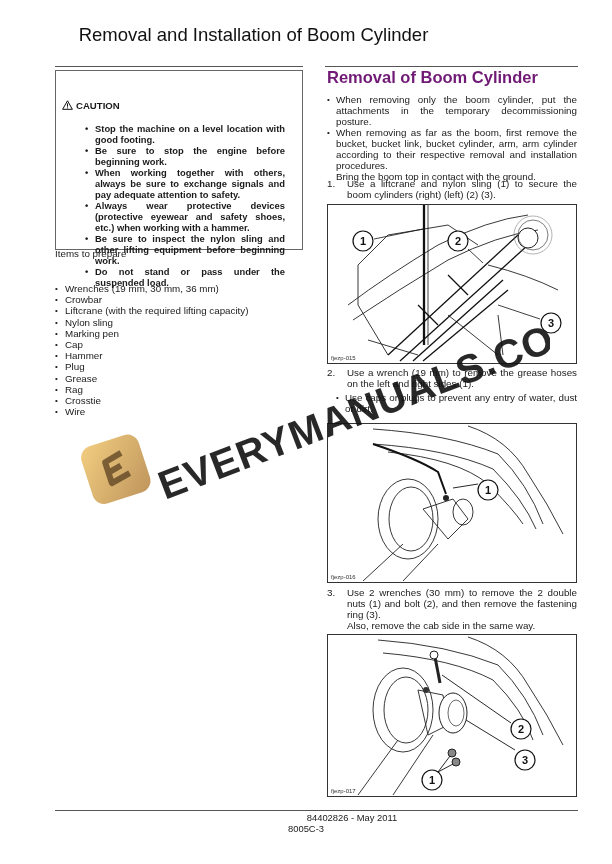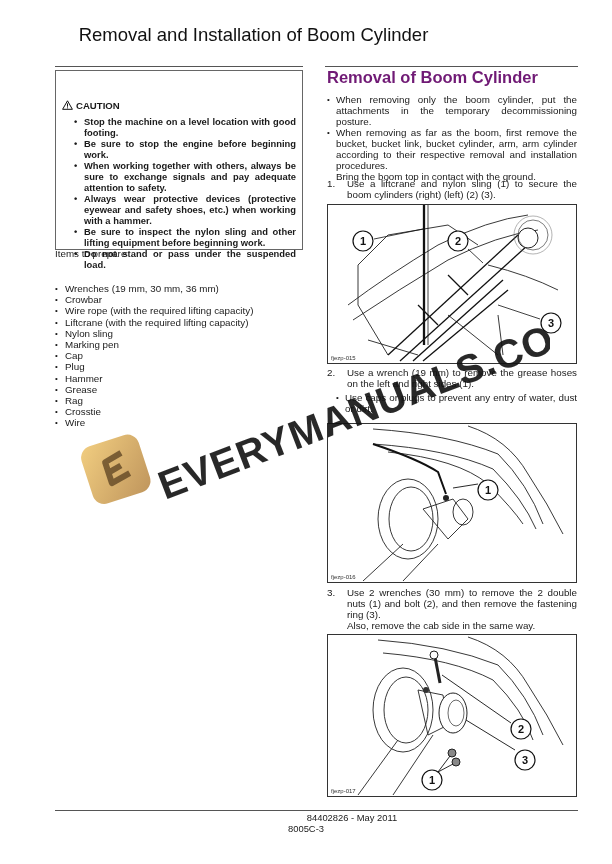--- a/index.html
+++ b/index.html
@@ -2,21 +2,21 @@
 <html><head>
 <meta charset="utf-8">
 <style>
   html,body{margin:0;padding:0;background:#fff;}
   body{width:612px;height:864px;position:relative;overflow:hidden;font-family:"Liberation Sans",sans-serif;color:#1a1a1a;}
   .page-title{position:absolute;top:24px;left:0;width:507px;text-align:center;font-size:18.5px;color:#111;}
   .rule{position:absolute;height:0;border-top:1.5px solid #555;}
   
   .caution{position:absolute;left:55px;top:70px;width:248px;height:180px;border:1.5px solid #666;box-sizing:border-box;padding:5px 6px 4px 6px;}
   .caution-head{font-size:9.6px;font-weight:bold;display:flex;align-items:flex-start;gap:3px;margin-bottom:4px;margin-top:24px;}
-  .caution-list{margin:0;padding:0 0 0 12px;list-style:none;}
+  .caution-list{margin:11px;padding:0 0 0 12px;list-style:none;}
   .caution-list li{font-size:9.4px;font-weight:bold;line-height:11px;text-align:justify;position:relative;padding-left:10px;}
   .caution-list li:before{content:"\2022";position:absolute;left:0;top:0;}
   .items-label{position:absolute;left:55px;top:248px;font-size:9.8px;}
   .items-list{position:absolute;left:55px;top:283px;margin:0;padding:0;list-style:none;}
   .items-list li{font-size:9.8px;line-height:11.2px;padding-left:10px;position:relative;}
   .items-list li:before{content:"\2022";position:absolute;left:0;top:0;font-size:8px;}
   
   .sec-title{position:absolute;left:327px;top:68px;font-size:16.5px;color:#701a75;font-weight:bold;}
   .rtext{position:absolute;left:327px;width:250px;font-size:9.8px;line-height:11px;text-align:justify;}
   .bul{position:relative;padding-left:9px;}
@@ -57,27 +57,26 @@
     <li>Always wear protective devices (protective eyewear and safety shoes, etc.) when working with a hammer.</li>
     <li>Be sure to inspect the nylon sling and other lifting equipment before beginning work.</li>
     <li>Do not stand or pass under the suspended load.</li>
   </ul>
 </div>
 
 <div class="items-label">Items to prepare</div>
 <ul class="items-list">
   <li>Wrenches (19 mm, 30 mm, 36 mm)</li>
   <li>Crowbar</li>
-  <li>Wire rope (with the required lifting capacity)</li>
   <li>Liftcrane (with the required lifting capacity)</li>
   <li>Nylon sling</li>
   <li>Marking pen</li>
   <li>Cap</li>
+  <li>Hammer</li>
   <li>Plug</li>
-  <li>Hammer</li>
   <li>Grease</li>
   <li>Rag</li>
   <li>Crosstie</li>
   <li>Wire</li>
 </ul>
 
 <div class="sec-title">Removal of Boom Cylinder</div>
 
 <div class="rtext" style="top:94px;">
   <div class="bul">When removing only the boom cylinder, put the attachments in the temporary decommissioning posture.</div>

